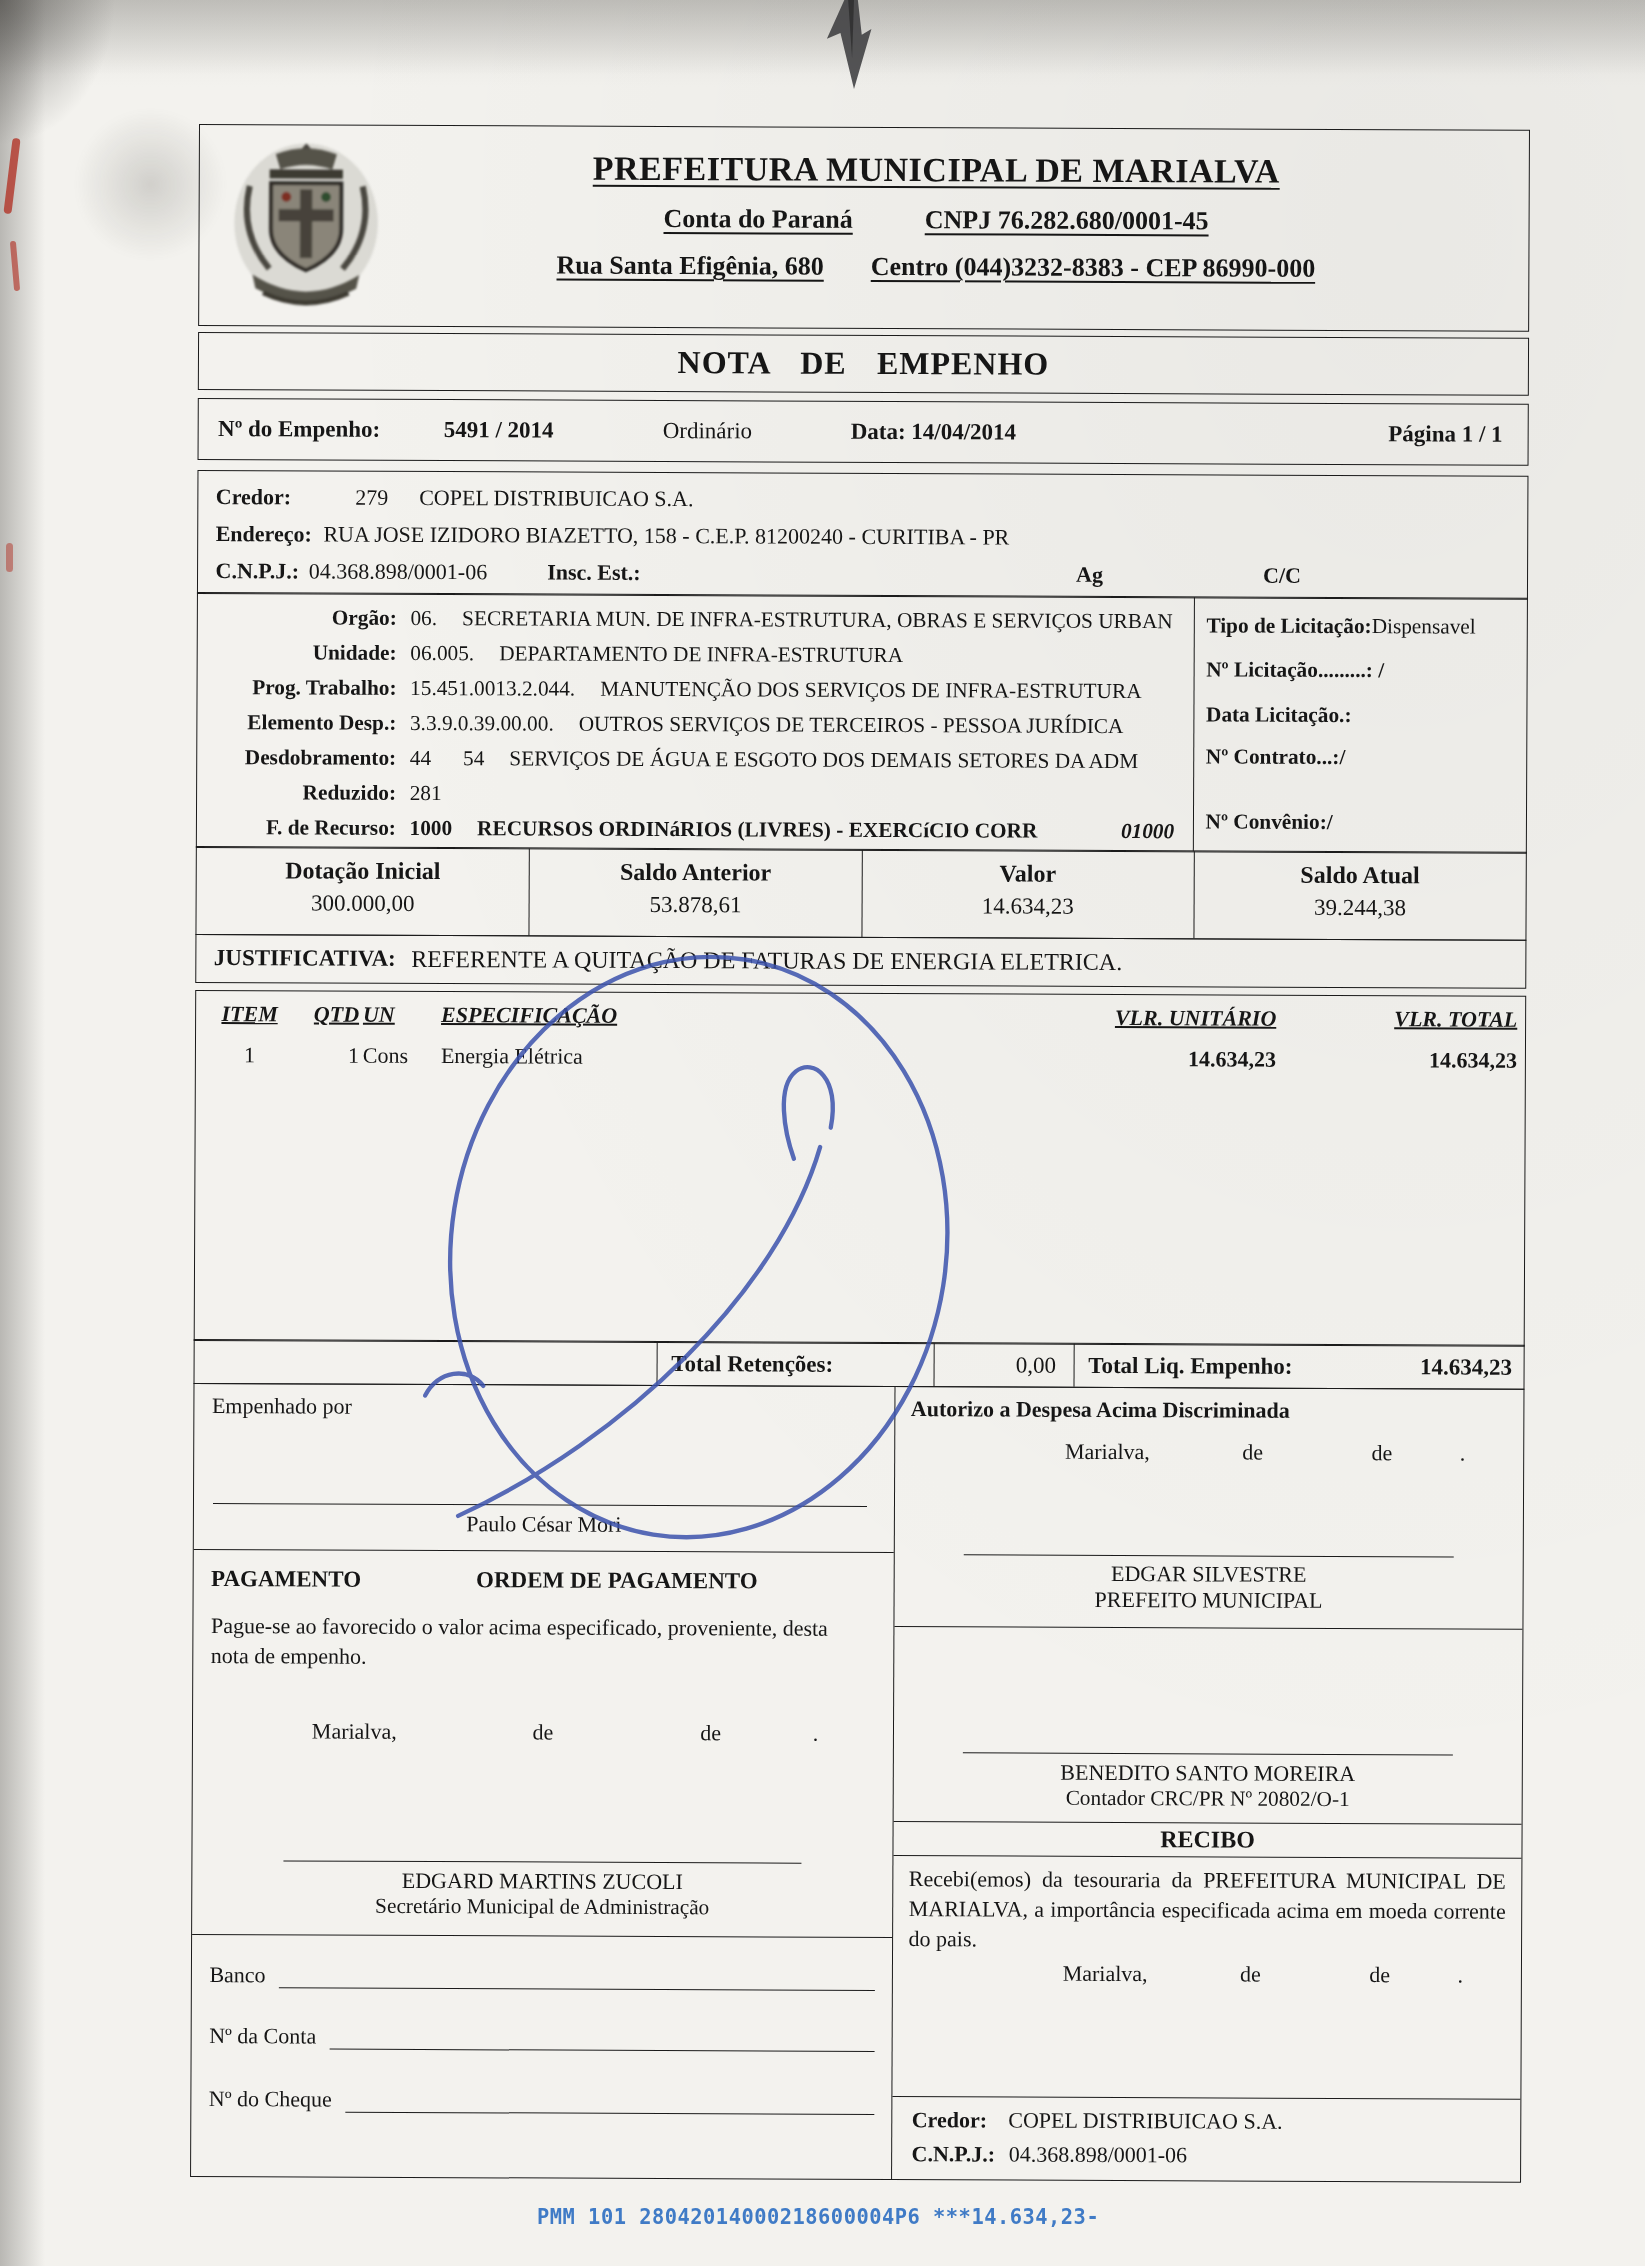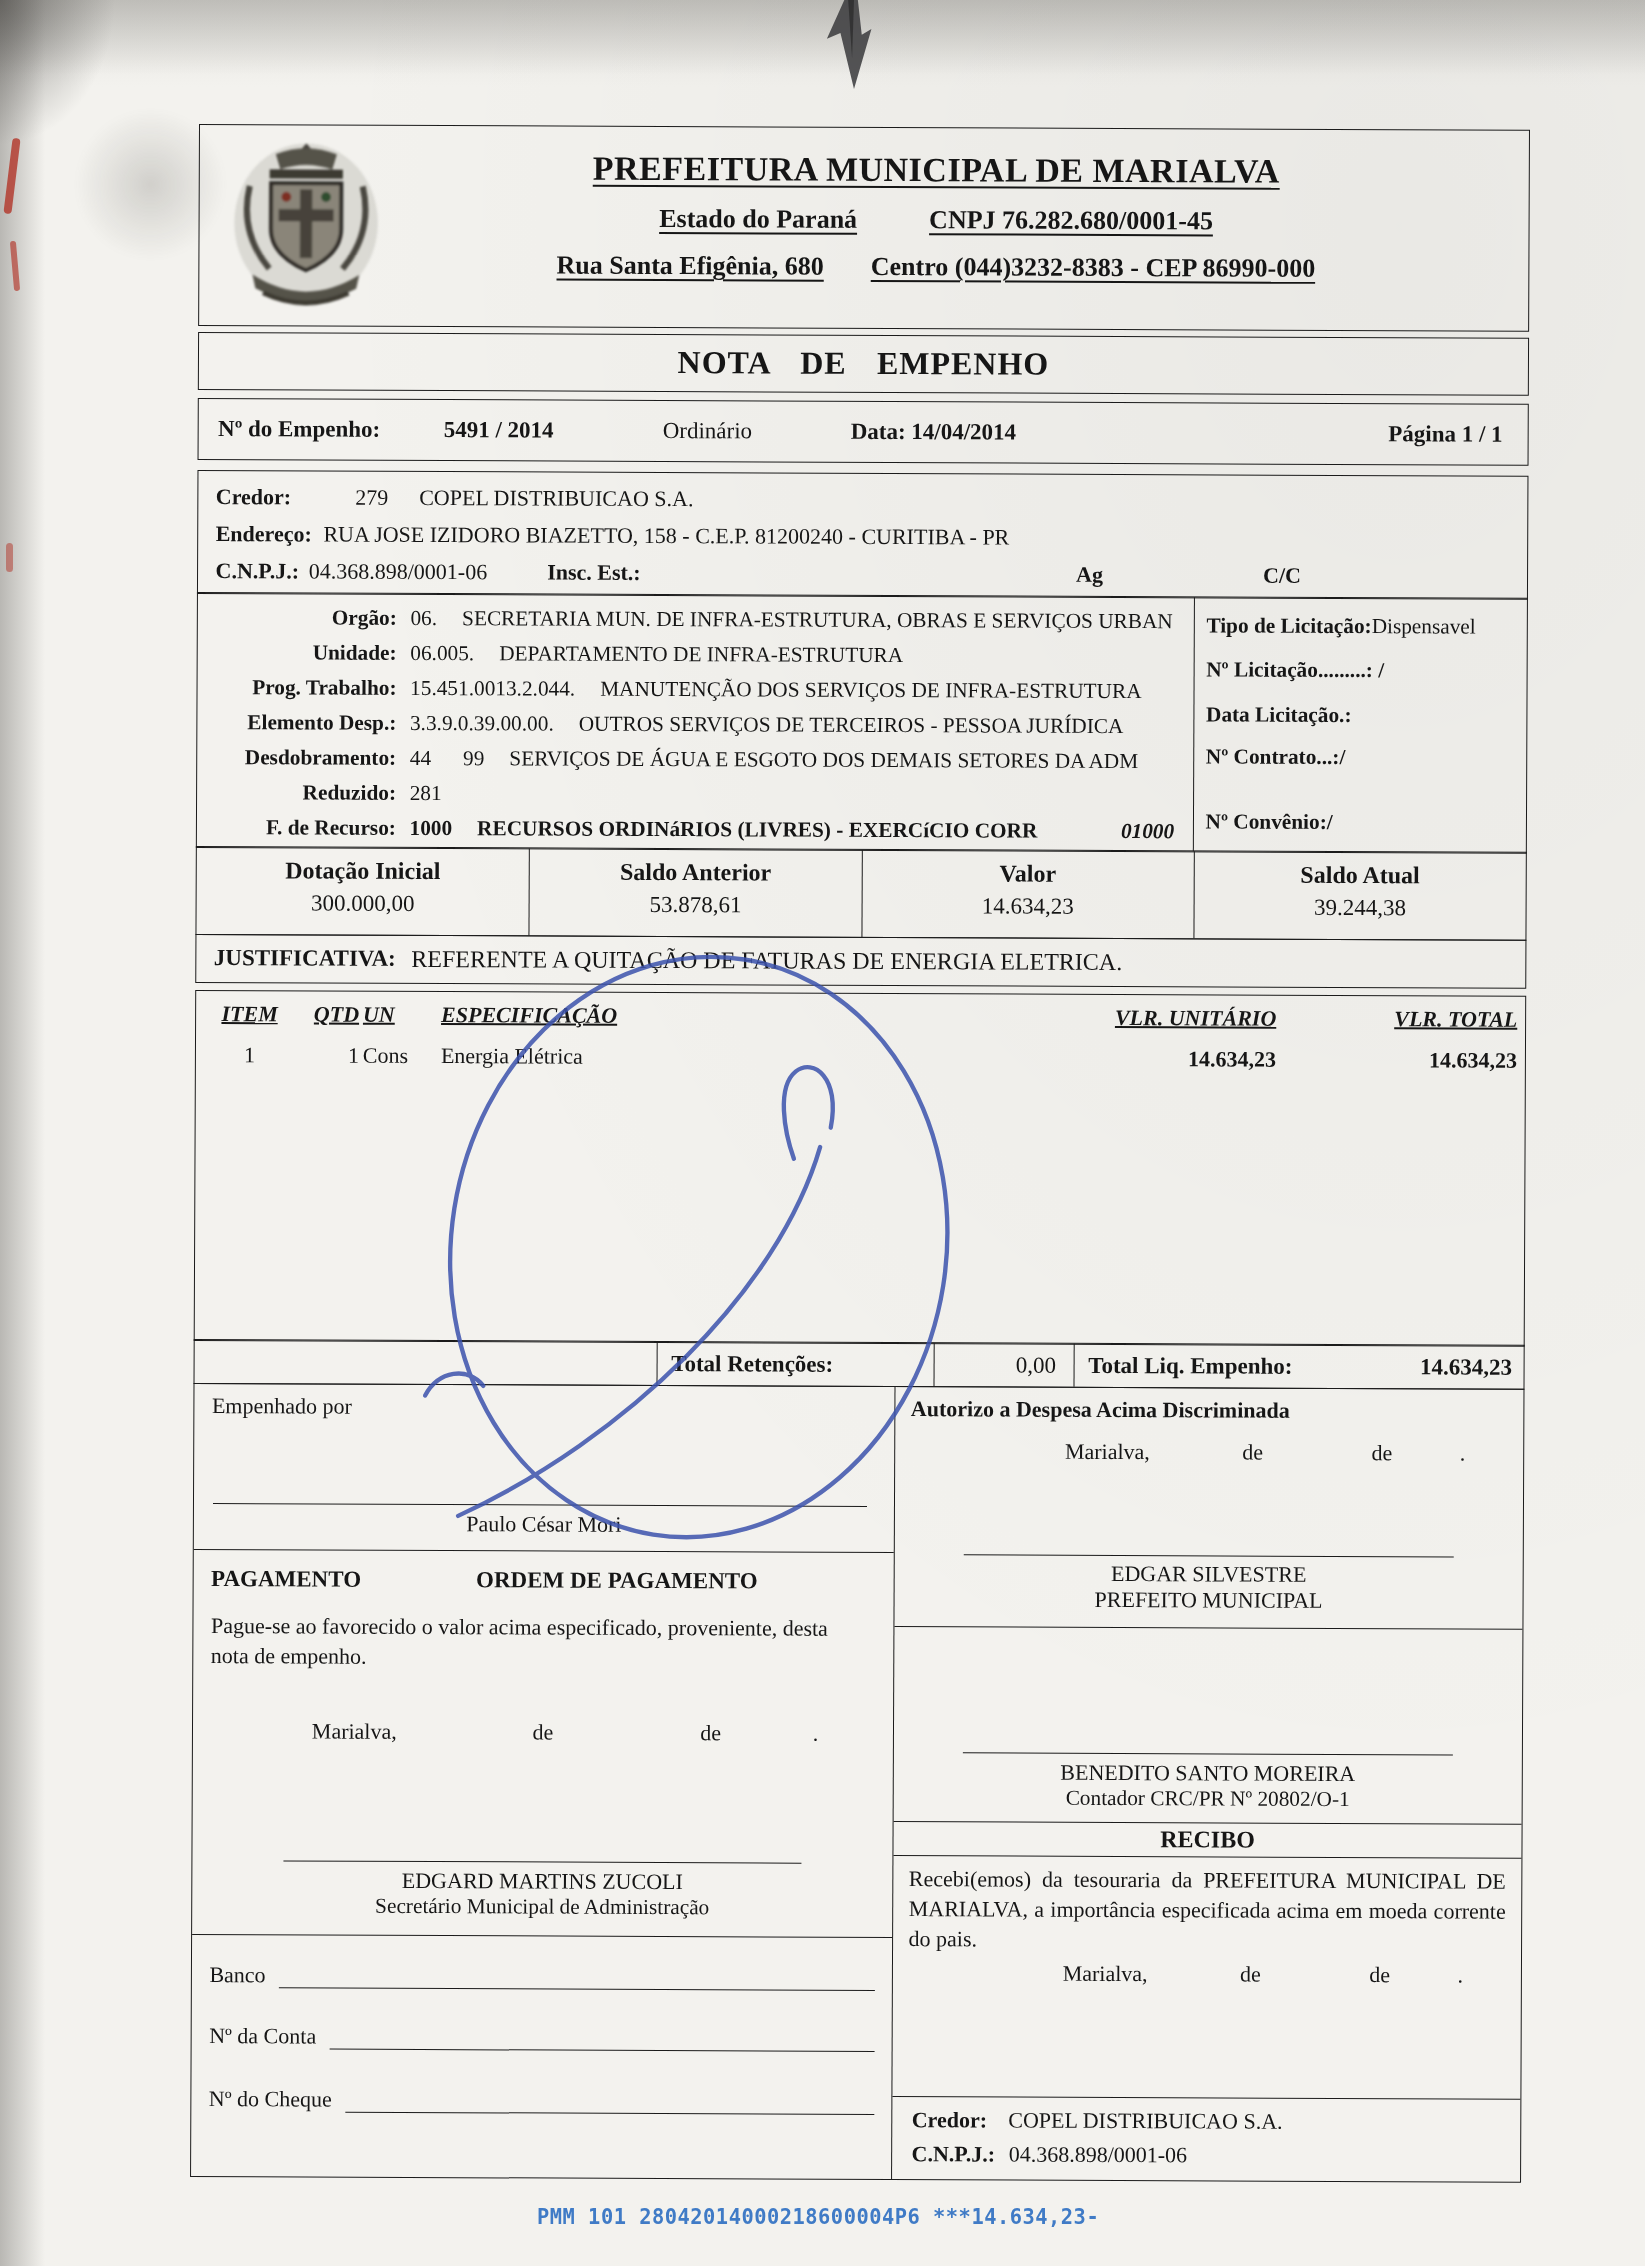--- a/index.html
+++ b/index.html
@@ -176,21 +176,21 @@
             <circle cx="63" cy="37" r="3.2" fill="#2e4d2e"></circle>
             <path d="M13 30 q-7 30 13 54 M87 30 q7 30 -13 54" stroke="#4a473f" stroke-width="4" fill="none"></path>
             <path d="M15 88 q35 22 70 0 l-2 9 q-33 18 -66 0 Z" fill="#55524a"></path>
             <path d="M22 100 q28 13 56 0" stroke="#3c3a33" stroke-width="3" fill="none"></path>
           </g>
         </svg>
       </div>
       <div class="header-lines">
         <div class="h-title u">PREFEITURA MUNICIPAL DE MARIALVA</div>
         <div class="h-line2">
-          <span class="u">Estado do Paraná</span>
+          <span class="u">Conta do Paraná</span>
           <span class="u">CNPJ 76.282.680/0001-45</span>
         </div>
         <div class="h-line3">
           <span class="u">Rua Santa Efigênia, 680</span>
           <span class="u">Centro  (044)3232-8383  -  CEP 86990-000</span>
         </div>
       </div>
     </div>
 
     <div class="box title-band gap6">
@@ -241,21 +241,21 @@
           <span class="ccode">15.451.0013.2.044.</span>
           <span class="cdesc">MANUTENÇÃO DOS SERVIÇOS DE INFRA-ESTRUTURA</span>
         </div>
         <div class="crow">
           <span class="clabel">Elemento Desp.:</span>
           <span class="ccode">3.3.9.0.39.00.00.</span>
           <span class="cdesc">OUTROS SERVIÇOS DE TERCEIROS - PESSOA JURÍDICA</span>
         </div>
         <div class="crow">
           <span class="clabel">Desdobramento:</span>
-          <span class="ccode">44      99</span>
+          <span class="ccode">44      54</span>
           <span class="cdesc">SERVIÇOS DE ÁGUA E ESGOTO DOS DEMAIS SETORES DA ADM</span>
         </div>
         <div class="crow">
           <span class="clabel">Reduzido:</span>
           <span class="ccode">281</span>
         </div>
         <div class="crow">
           <span class="clabel">F. de Recurso:</span>
           <span class="ccode bold">1000</span>
           <span class="cdesc bold">RECURSOS ORDINáRIOS (LIVRES) - EXERCíCIO CORR</span>

